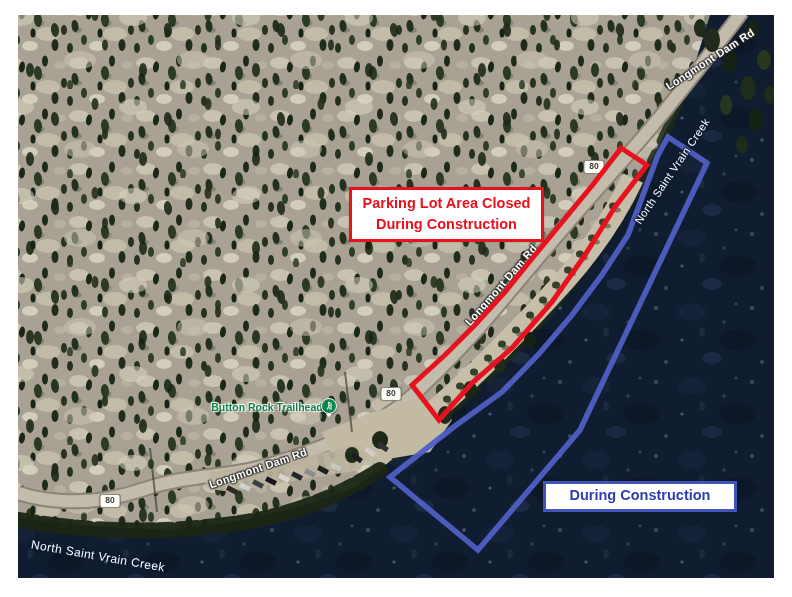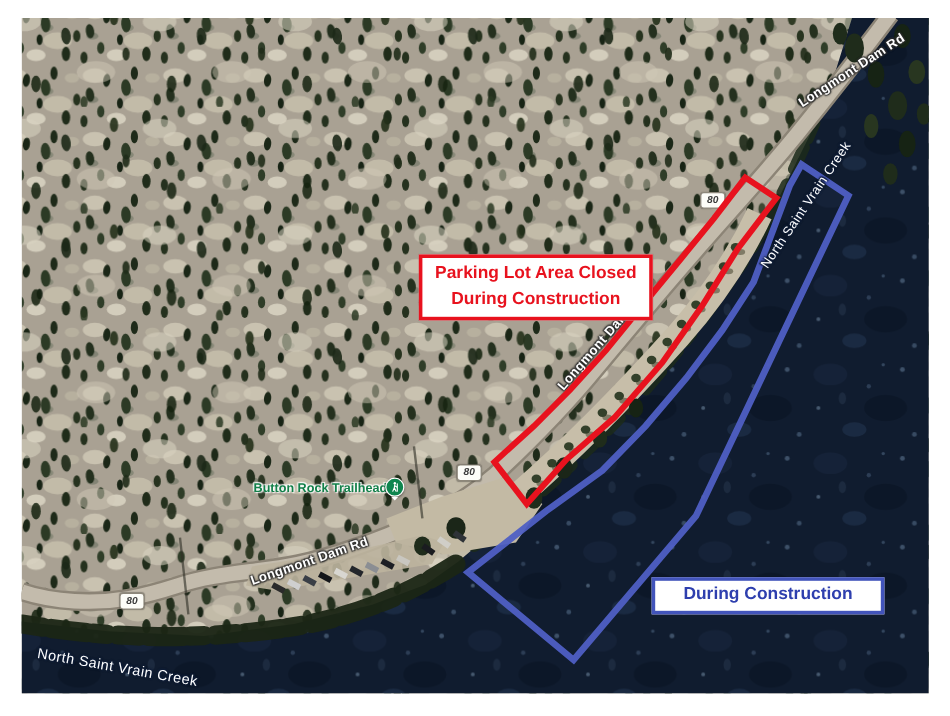--- a/index.html
+++ b/index.html
@@ -17,26 +17,26 @@
     text-shadow:0 0 2px rgba(255,255,255,.95),1px 1px 1px rgba(255,255,255,.9),-1px -1px 1px rgba(255,255,255,.9),1px -1px 0 rgba(255,255,255,.8);}
 
   .poi-icon{position:absolute;width:14px;height:14px;border-radius:50%;background:#0e854e;
     border:1.5px solid #ffffff;box-shadow:0 1px 2px rgba(0,0,0,.45);transform:translate(-50%,-50%);
     display:flex;align-items:center;justify-content:center;}
   .poi-icon:after{content:"";position:absolute;left:50%;bottom:-4px;transform:translateX(-50%);
     border-left:3px solid transparent;border-right:3px solid transparent;border-top:3.5px solid #ffffff;}
 
   .shield{position:absolute;width:19px;height:12px;background:#fdfdf8;border:1px solid #8d877a;
     border-radius:3px;color:#3c3c3c;font-size:8.5px;font-weight:700;line-height:11px;text-align:center;
-    transform:translate(-50%,-50%);box-shadow:0 0 1px rgba(0,0,0,.3);font-style:italic;}
+    transform:translate(-50%,-50%);box-shadow:0 0 1px rgba(0,0,0,.3);}
 
   .callout{position:absolute;background:#ffffff;text-align:center;font-weight:700;box-shadow:0 0 0 .5px rgba(0,0,0,.12);}
   .callout .l{display:block;}
   .callout-parking{left:349px;top:187px;width:189px;border:3px solid #e8121e;color:#e8121e;
-    font-size:14.5px;line-height:21px;padding:3px 0 4px 0;margin-top:25px;}
+    font-size:14.5px;line-height:21px;padding:3px 0 4px 0;}
   .callout-creek{left:543px;top:481px;width:188px;border:3px solid #4254bb;color:#2e3fae;
     font-size:14.5px;line-height:19.5px;padding:2px 0 3px 0;}
 </style>
 </head>
 <body>
 
 <div class="page">
 
   <svg class="backdrop" viewBox="0 0 792 597" xmlns="http://www.w3.org/2000/svg">
     <defs>

